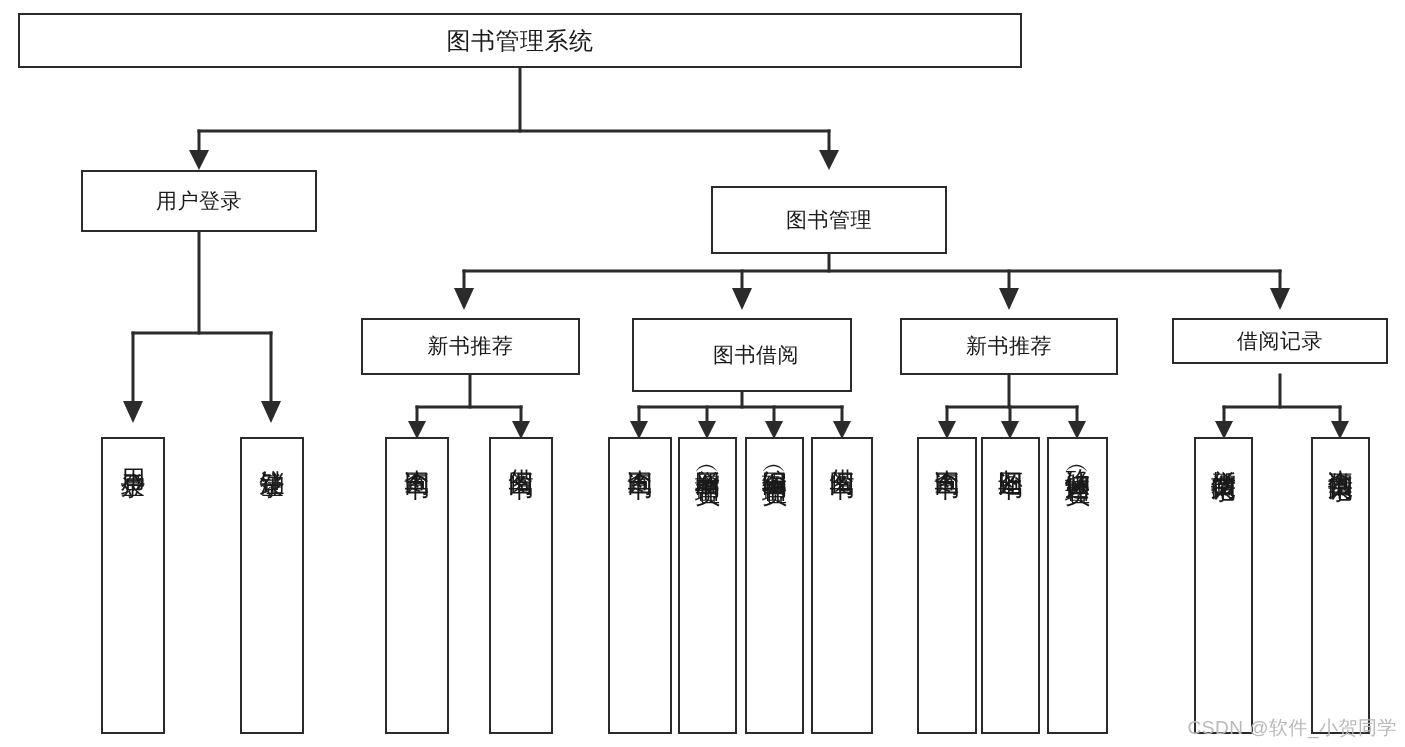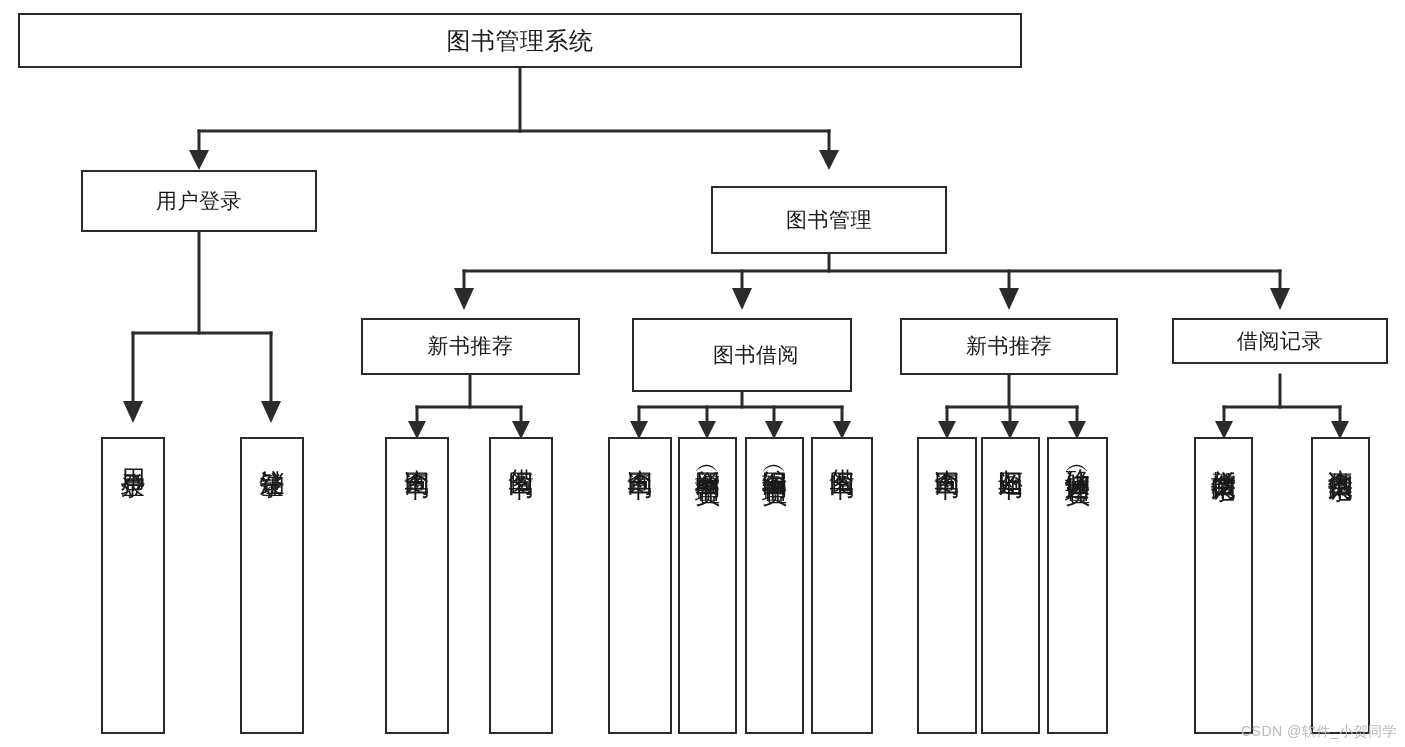--- a/index.html
+++ b/index.html
@@ -52,21 +52,21 @@
     white-space:nowrap;
     height:auto;
   }
   
   #wires{position:absolute;left:0;top:0;width:1405px;height:747px;pointer-events:none;}
   
   #watermark{
     position:absolute;
     right:8px;
     bottom:6px;
-    font-size:14px;
+    font-size:19px;
     color:#b9b9b9;
     letter-spacing:0.5px;
     white-space:nowrap;
   }
 </style>
 </head>
 <body>
 
 <div id="canvas">
 

